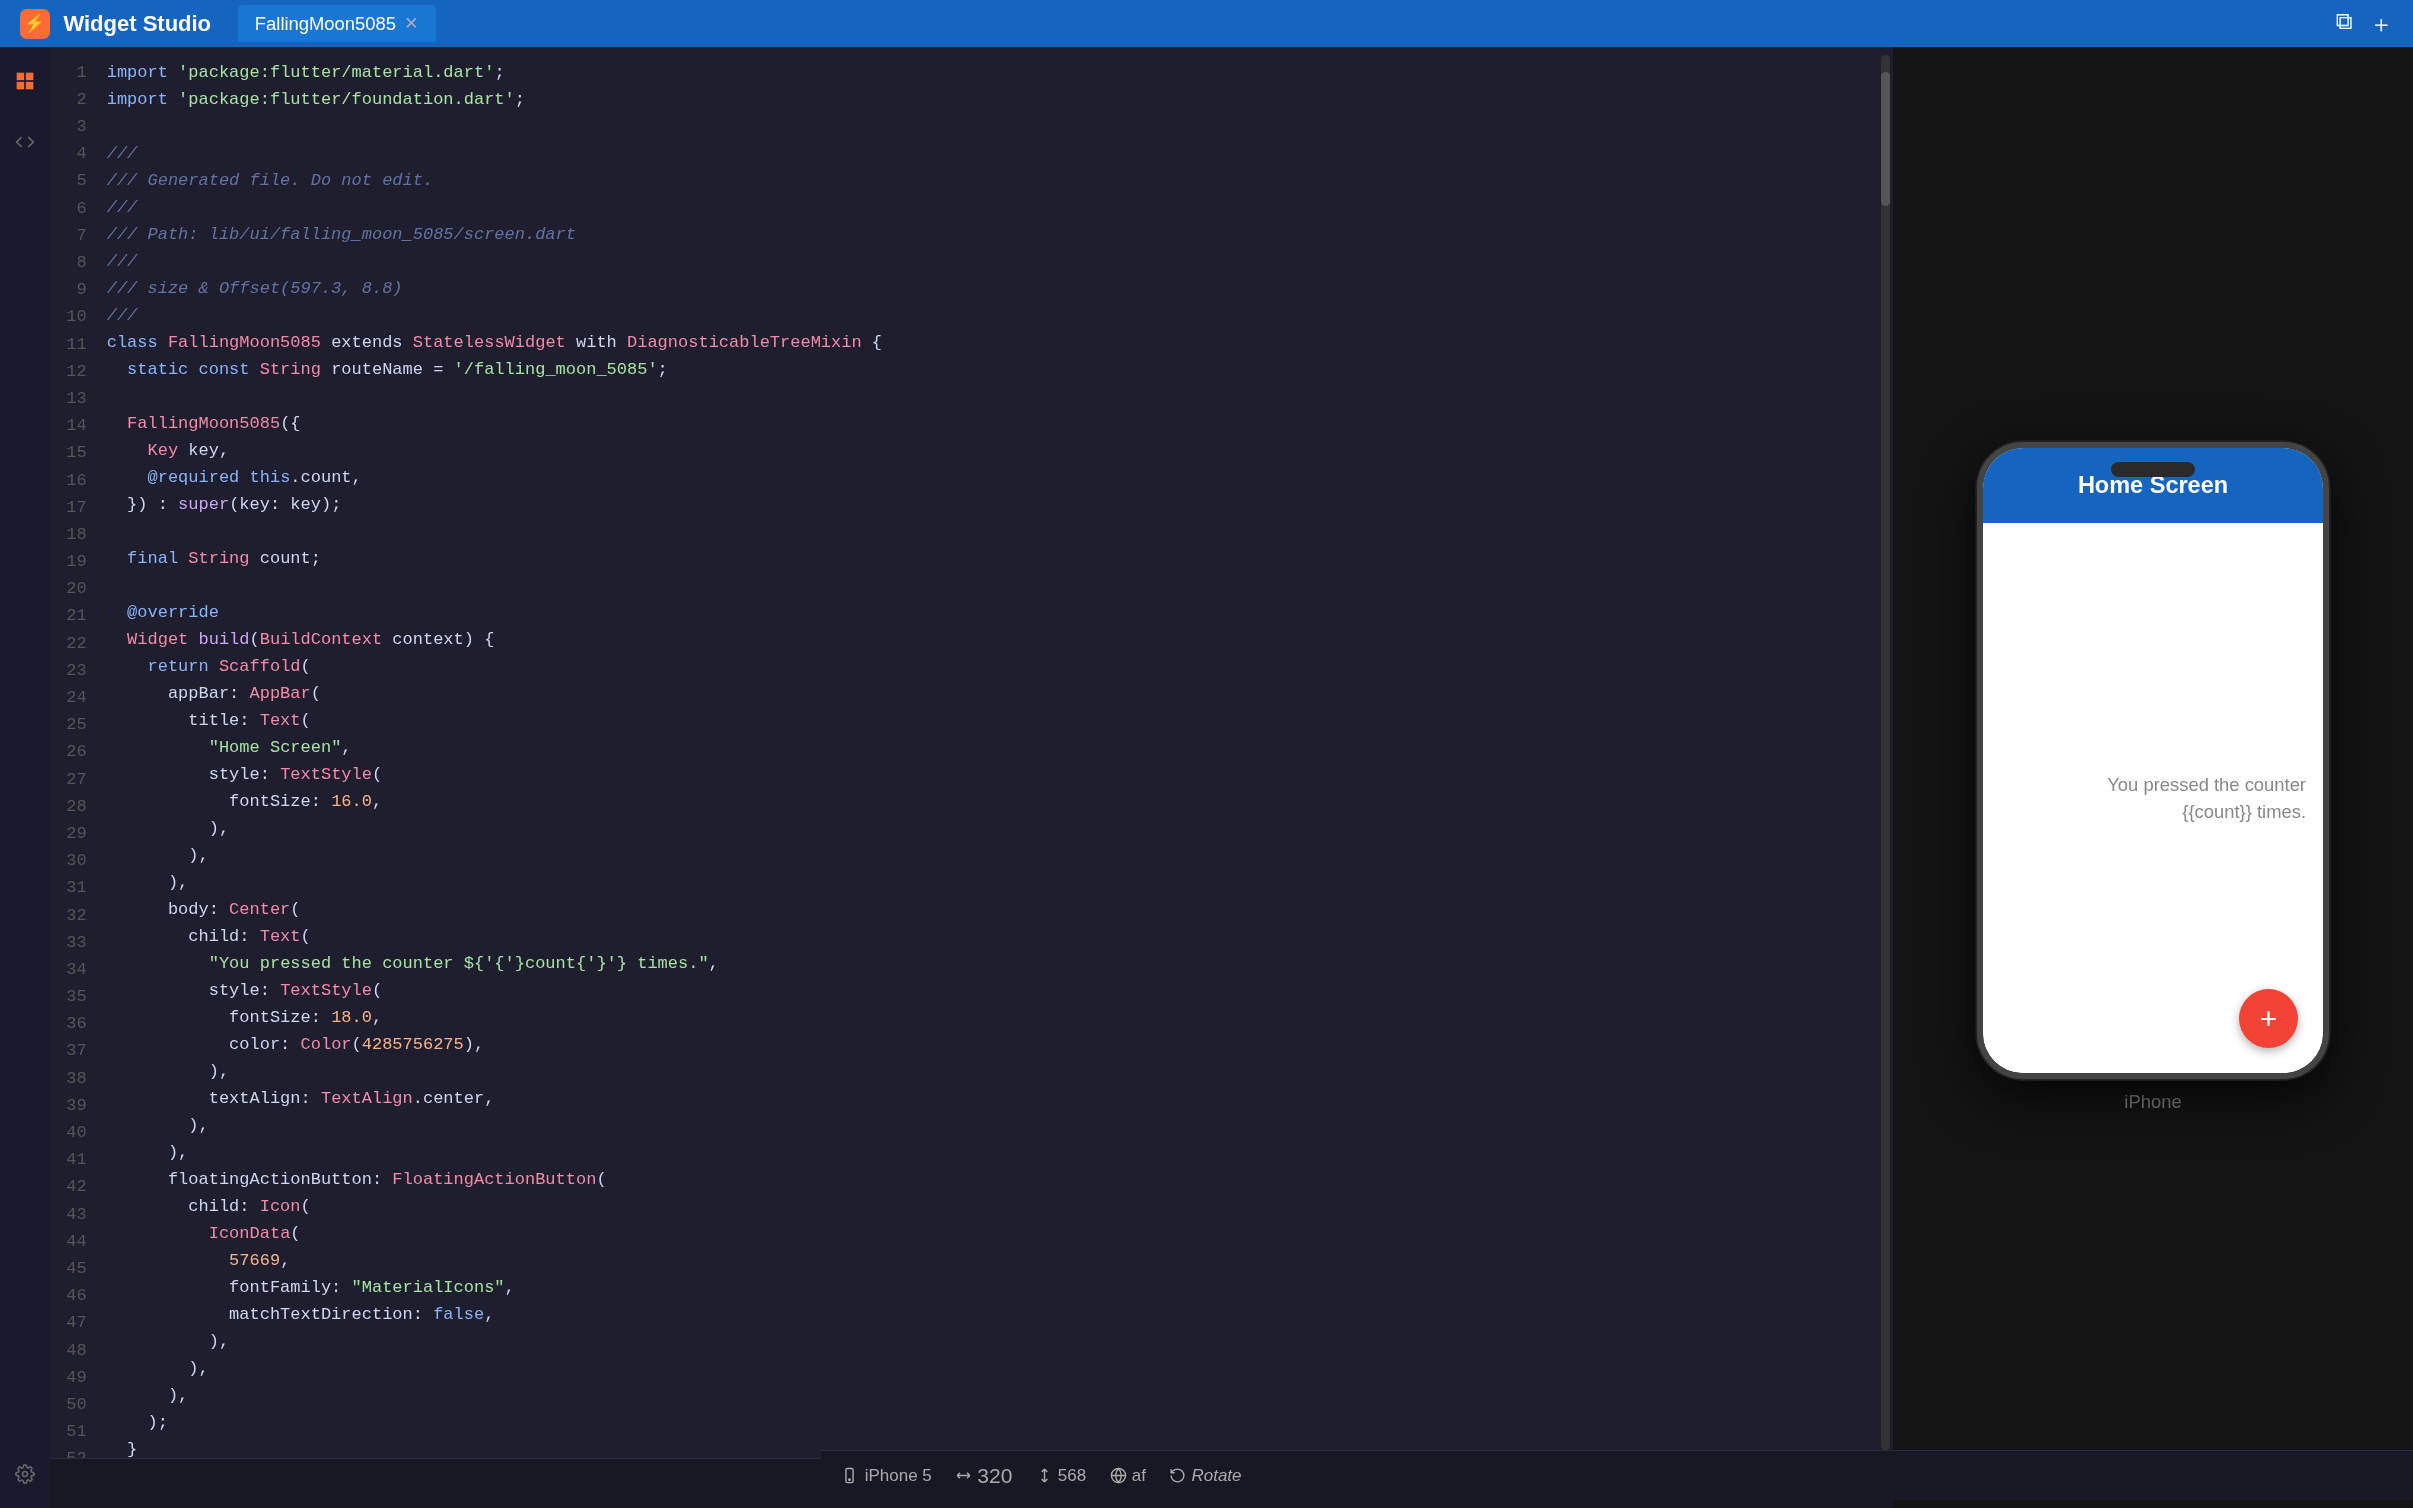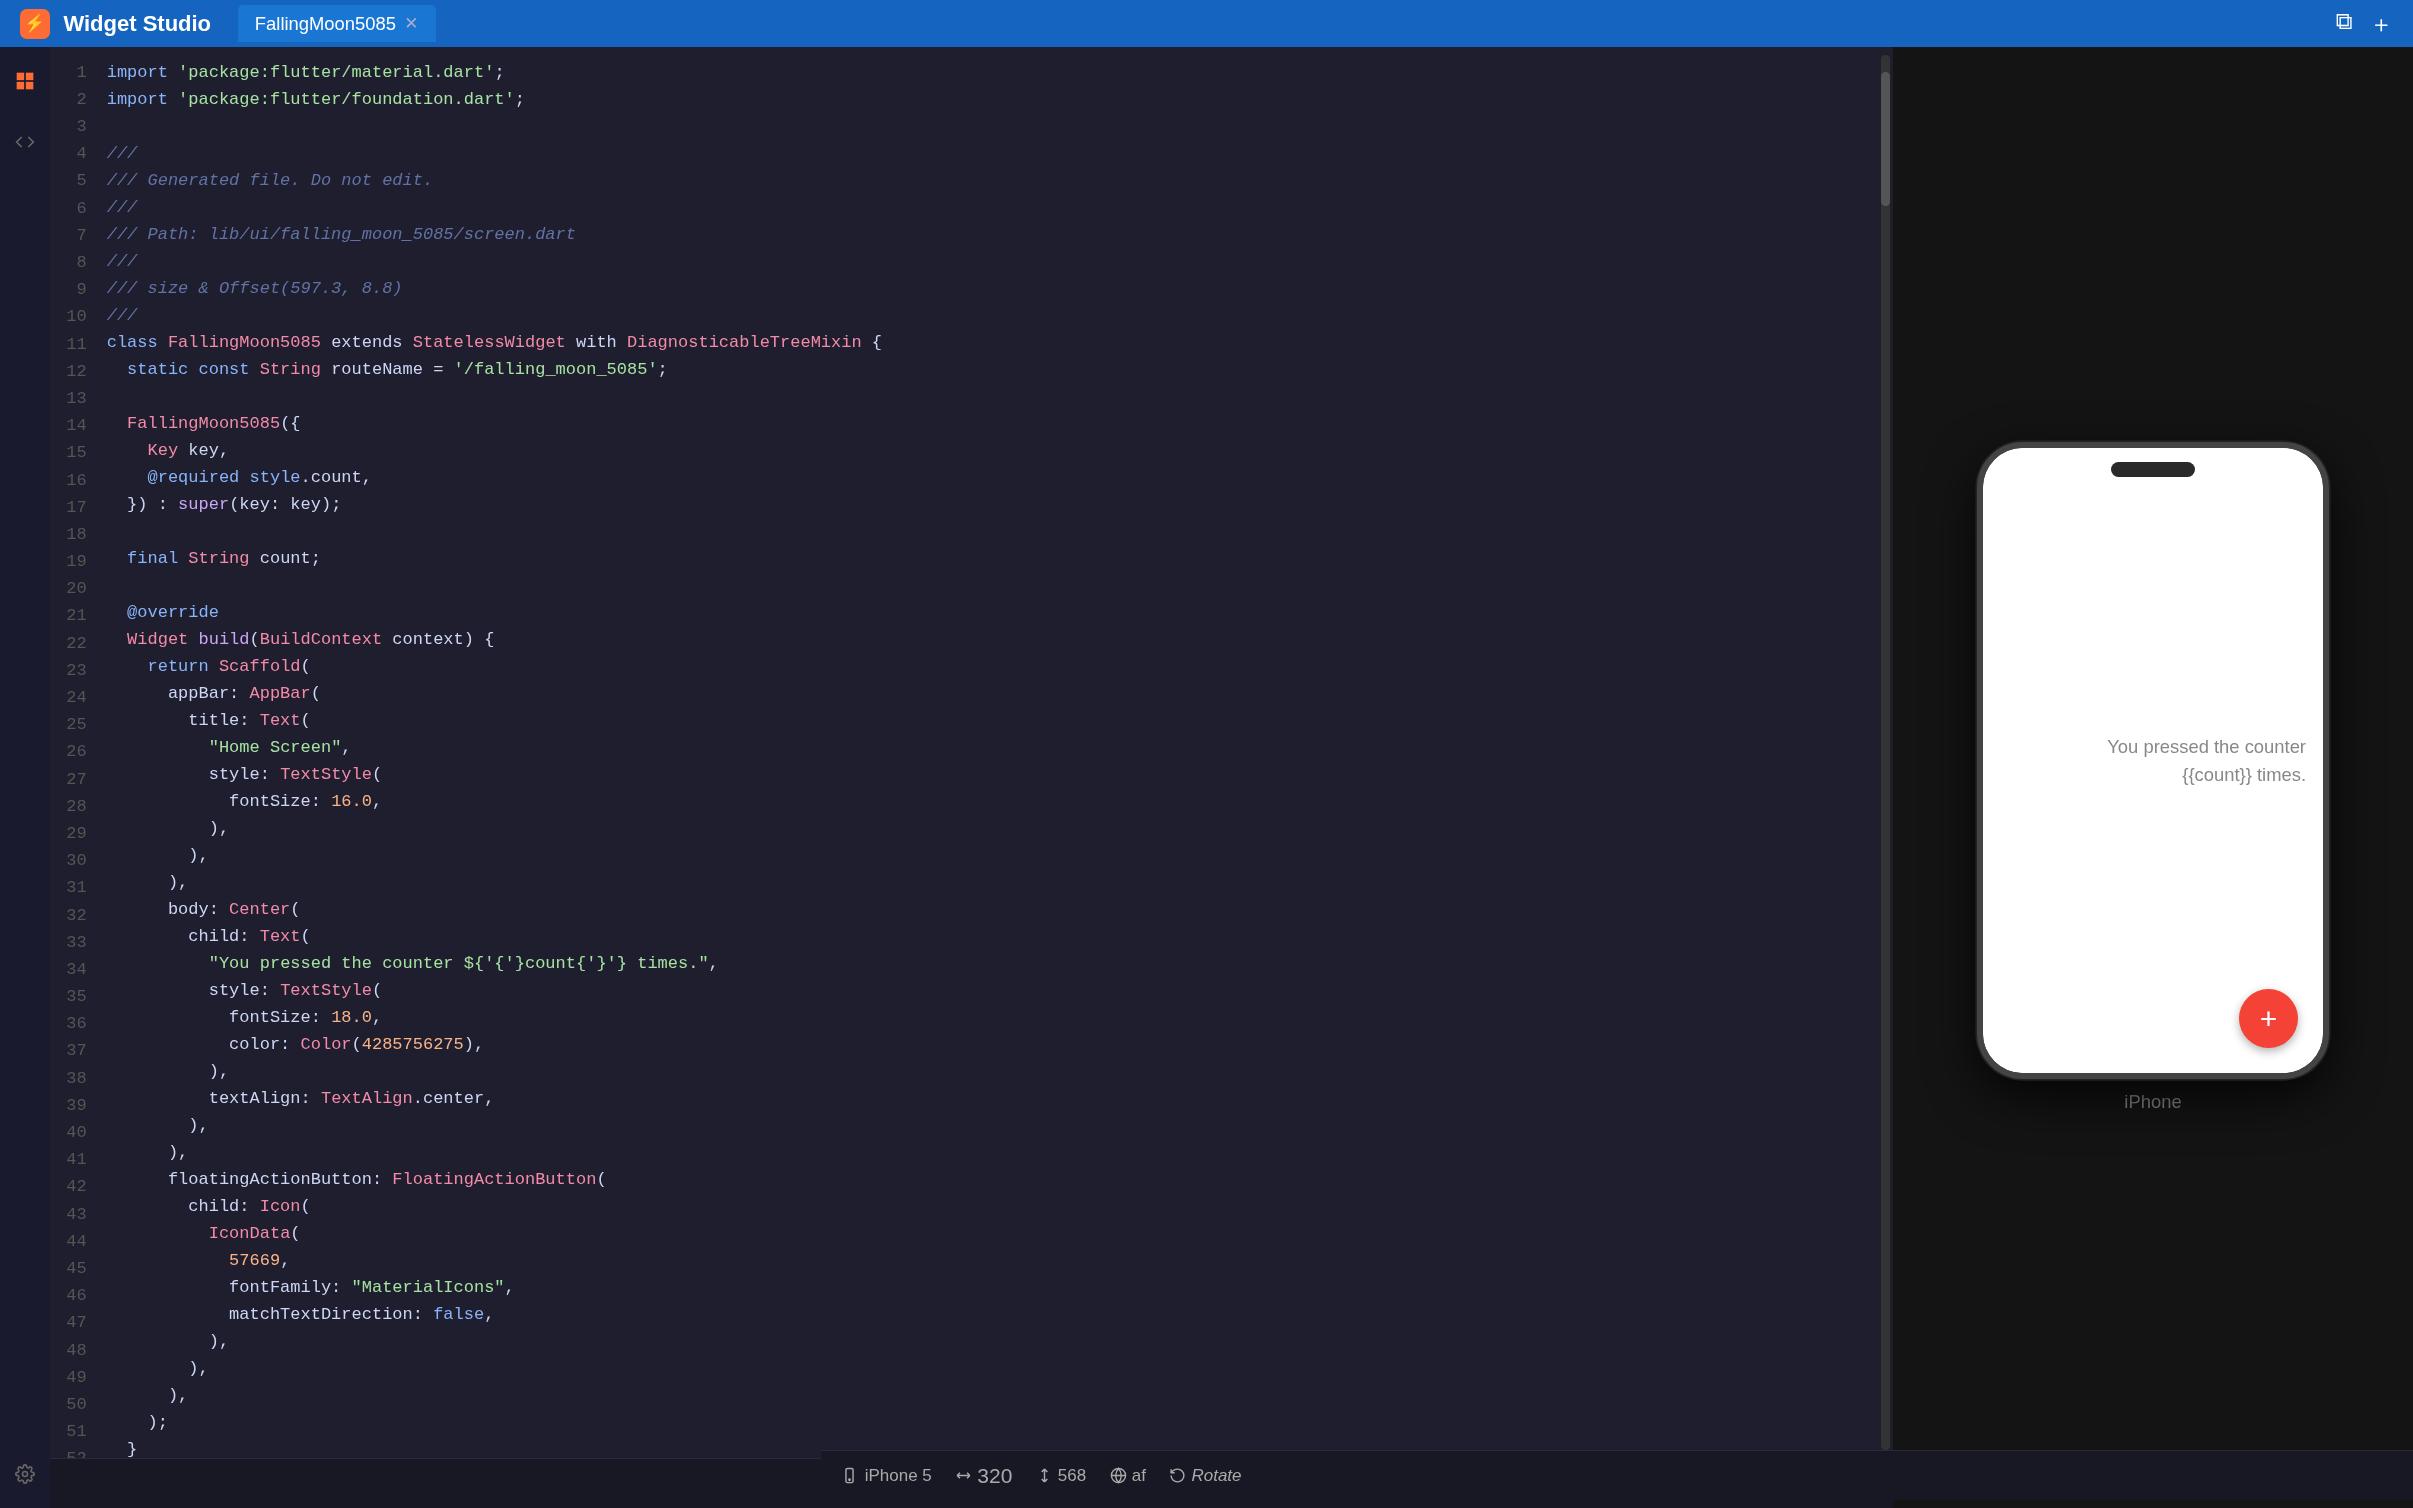--- a/index.html
+++ b/index.html
@@ -398,21 +398,21 @@
         <div class="code-line"><span class="comment">///</span></div>
         <div class="code-line"><span class="comment">/// Path: lib/ui/falling_moon_5085/screen.dart</span></div>
         <div class="code-line"><span class="comment">///</span></div>
         <div class="code-line"><span class="comment">/// size &amp; Offset(597.3, 8.8)</span></div>
         <div class="code-line"><span class="comment">///</span></div>
         <div class="code-line"><span class="kw">class </span><span class="type">FallingMoon5085</span><span class="plain"> extends </span><span class="type">StatelessWidget</span><span class="plain"> with </span><span class="type">DiagnosticableTreeMixin</span><span class="plain"> {</span></div>
         <div class="code-line"><span class="plain">  </span><span class="kw">static const </span><span class="type">String</span><span class="plain"> routeName = </span><span class="str">'/falling_moon_5085'</span><span class="plain">;</span></div>
         <div class="code-line">&nbsp;</div>
         <div class="code-line"><span class="plain">  </span><span class="type">FallingMoon5085</span><span class="plain">({</span></div>
         <div class="code-line"><span class="plain">    </span><span class="type">Key</span><span class="plain"> key,</span></div>
-        <div class="code-line"><span class="plain">    </span><span class="annotation">@required </span><span class="kw">style</span><span class="plain">.count,</span></div>
+        <div class="code-line"><span class="plain">    </span><span class="annotation">@required </span><span class="kw">this</span><span class="plain">.count,</span></div>
         <div class="code-line"><span class="plain">  }) : </span><span class="fn">super</span><span class="plain">(key: key);</span></div>
         <div class="code-line">&nbsp;</div>
         <div class="code-line"><span class="plain">  </span><span class="kw">final </span><span class="type">String</span><span class="plain"> count;</span></div>
         <div class="code-line">&nbsp;</div>
         <div class="code-line"><span class="plain">  </span><span class="annotation">@override</span></div>
         <div class="code-line"><span class="plain">  </span><span class="type">Widget</span><span class="plain"> </span><span class="fn">build</span><span class="plain">(</span><span class="type">BuildContext</span><span class="plain"> context) {</span></div>
         <div class="code-line"><span class="plain">    </span><span class="kw">return </span><span class="type">Scaffold</span><span class="plain">(</span></div>
         <div class="code-line"><span class="plain">      appBar: </span><span class="type">AppBar</span><span class="plain">(</span></div>
         <div class="code-line"><span class="plain">        title: </span><span class="type">Text</span><span class="plain">(</span></div>
         <div class="code-line"><span class="plain">          </span><span class="str">"Home Screen"</span><span class="plain">,</span></div>
@@ -465,20 +465,23 @@
             <line x1="8" y1="11" x2="14" y2="11"></line>
           </svg>
       </div>
     </div>
   </div>
 
   <div class="preview">
     <div class="phone">
       <div class="phone-notch"></div>
       <div class="phone-screen">
+        <div class="app-bar">
+          <span class="app-bar-title">Home Screen</span>
+        </div>
         <div class="app-body">
           <span class="counter-text">You pressed the counter {{count}} times.</span>
           <div class="fab">
             <span>+</span>
           </div>
         </div>
       </div>
     </div>
     <span class="phone-label">iPhone</span>
   </div>

